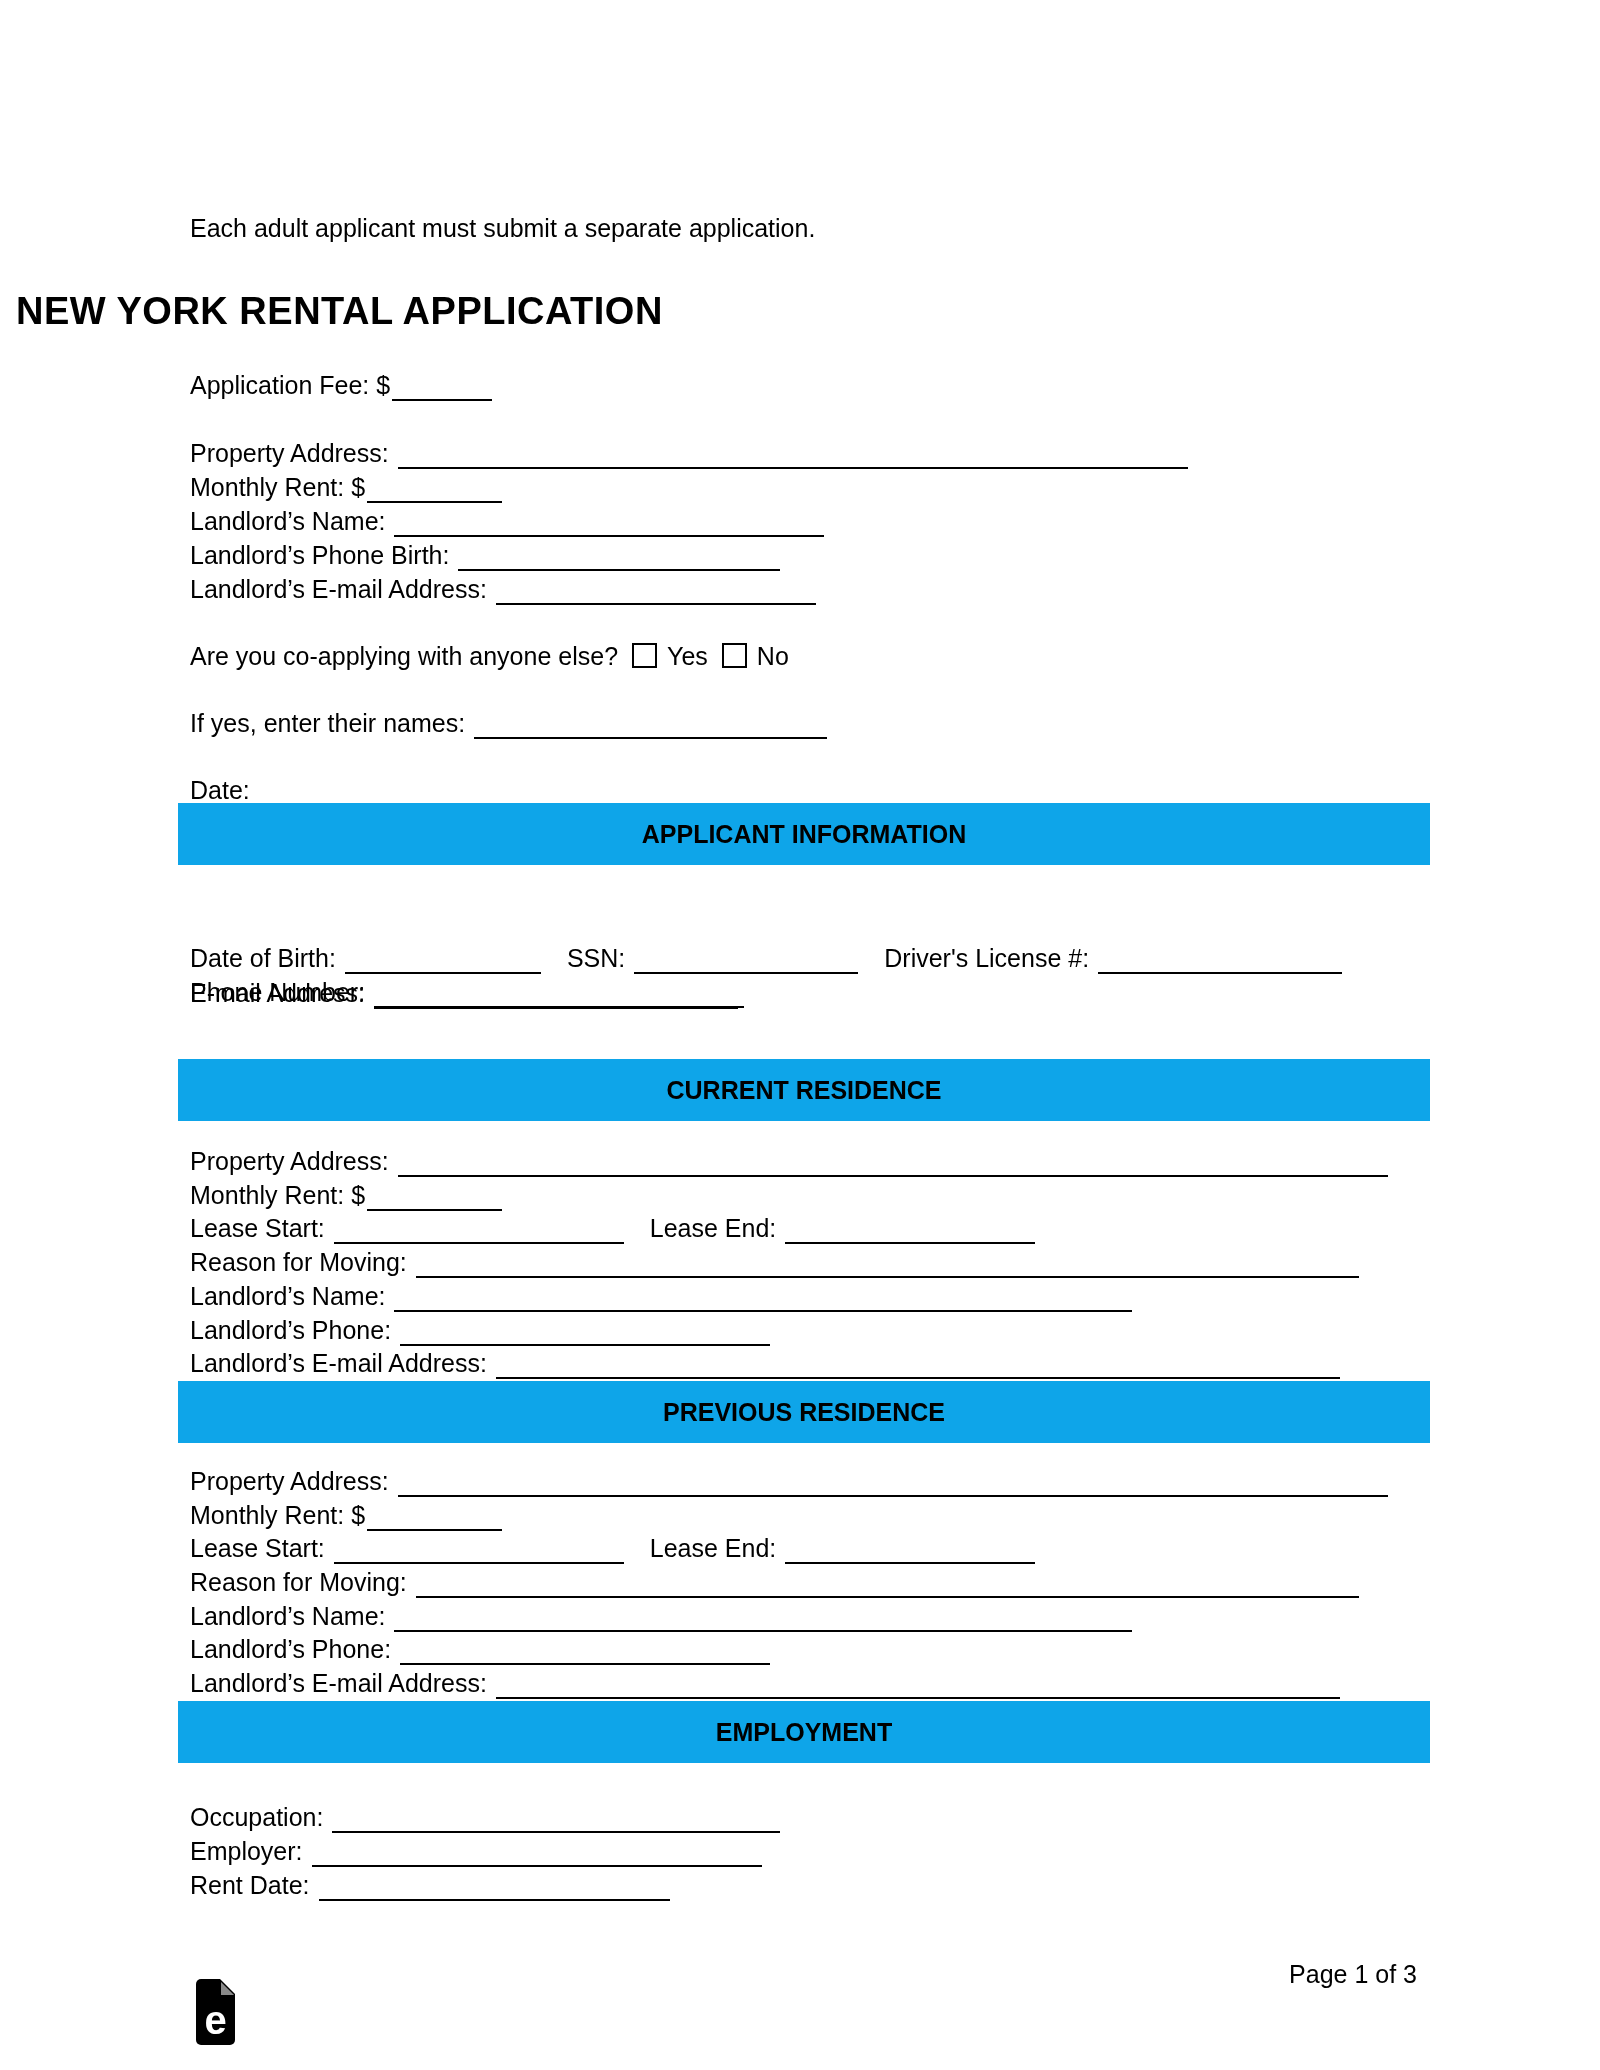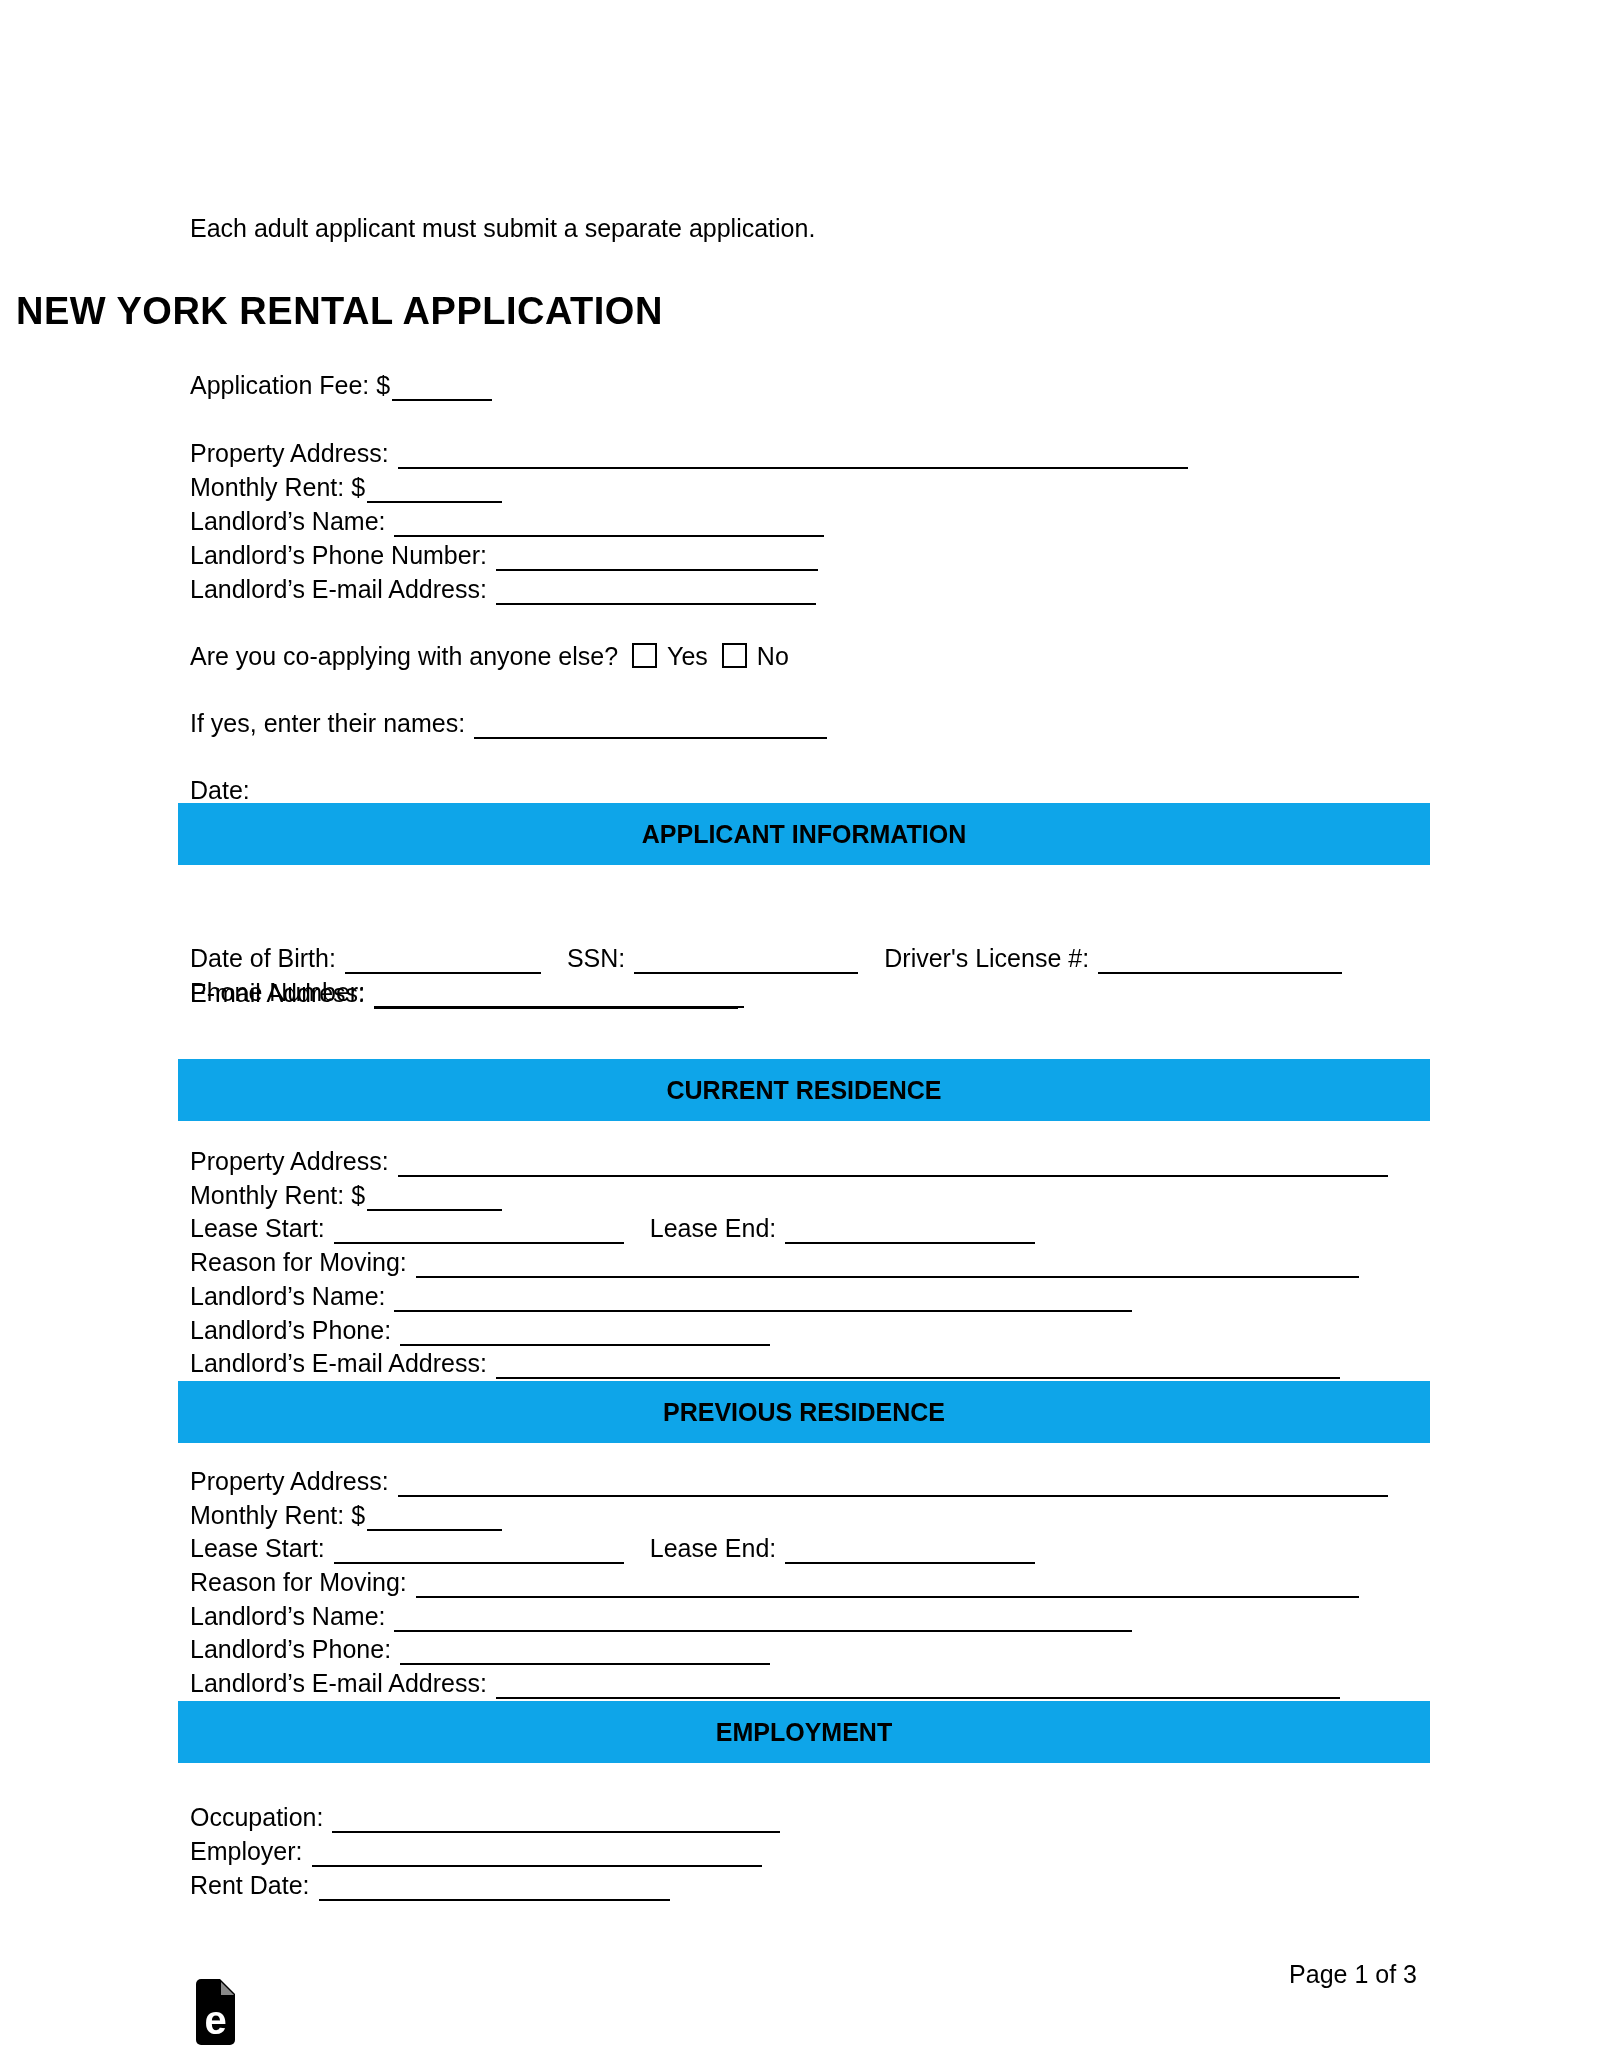--- a/index.html
+++ b/index.html
@@ -116,21 +116,21 @@
   <div class="row" style="top:413px">
     <span class="lbl">Property Address:</span><span class="ul" style="width:790px"></span>
   </div>
   <div class="row" style="top:447px">
     <span class="lbl">Monthly Rent: $</span><span class="ul tight" style="width:135px"></span>
   </div>
   <div class="row" style="top:481px">
     <span class="lbl">Landlord’s Name:</span><span class="ul" style="width:430px"></span>
   </div>
   <div class="row" style="top:515px">
-    <span class="lbl">Landlord’s Phone Number:</span><span class="ul" style="width:322px"></span>
+    <span class="lbl">Landlord’s Phone Birth:</span><span class="ul" style="width:322px"></span>
   </div>
   <div class="row" style="top:549px">
     <span class="lbl">Landlord’s E-mail Address:</span><span class="ul" style="width:320px"></span>
   </div>
 
   <div class="row" style="top:616px">
     <span class="lbl">Are you co-applying with anyone else?</span><span class="checkbox"></span><span class="lbl">Yes</span><span class="checkbox"></span><span class="lbl">No</span>
   </div>
 
   <div class="row" style="top:683px">

